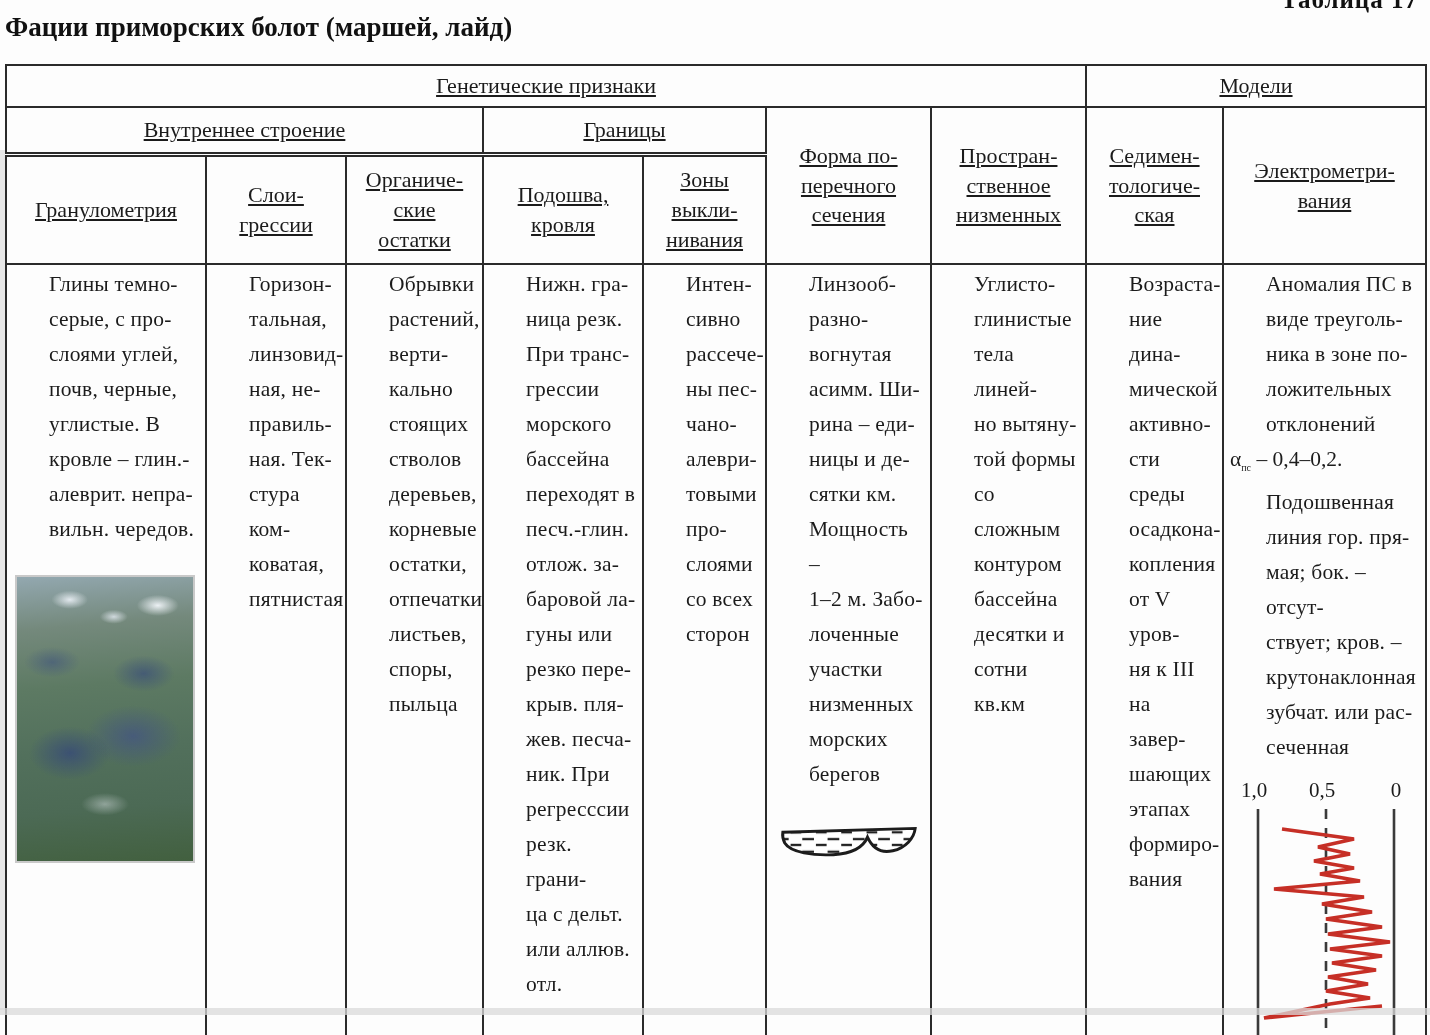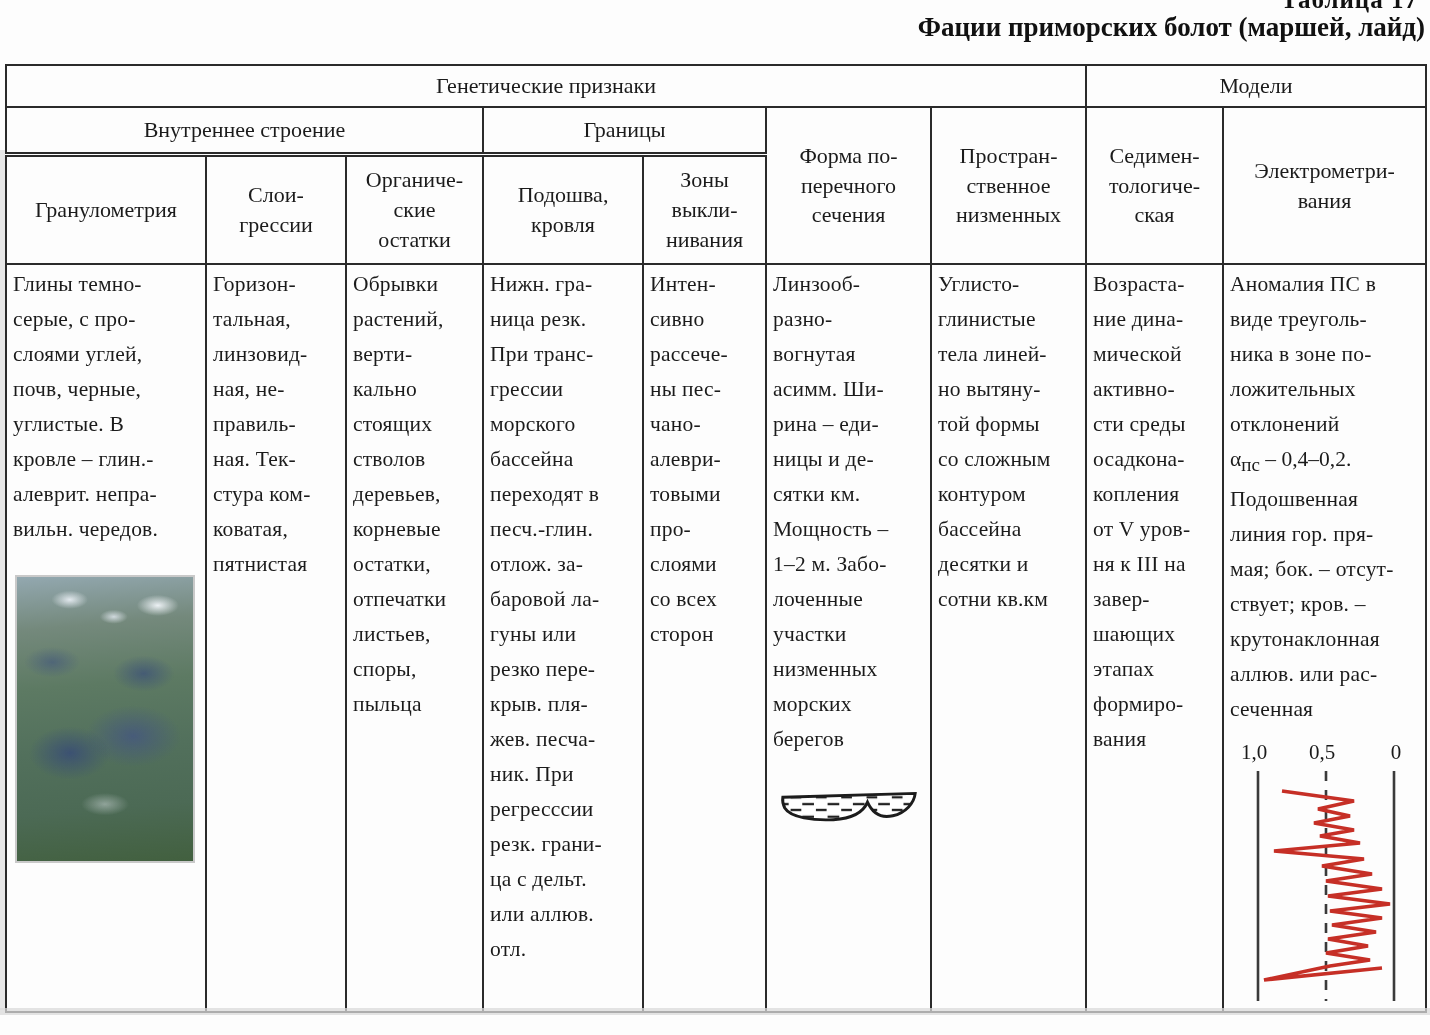--- a/index.html
+++ b/index.html
@@ -6,43 +6,44 @@
   body{
     width:1430px;height:1035px;position:relative;overflow:hidden;
     background:#fdfdfd;color:#1b1b1b;
     font-family:"Liberation Serif","DejaVu Serif",serif;
   }
   .corner-label{
     position:absolute;top:-14px;right:12px;font-size:25px;font-weight:bold;
     letter-spacing:1px;color:#111;
   }
   .page-title{
-    position:absolute;top:12px;left:5px;width:1420px;text-align:right;
+    position:absolute;top:12px;left:5px;width:1420px;text-align:left;
     font-size:27px;font-weight:bold;color:#111;
   }
   table.facies{
     position:absolute;left:5px;top:64px;width:1420px;height:938px;
     border-collapse:collapse;table-layout:fixed;
   }
   table.facies td{
     border:2px solid #2a2a2a;padding:2px 6px;color:#1b1b1b;
   }
   .hdr{
     text-align:center;vertical-align:middle;font-size:22px;line-height:1.35;
     white-space:pre-line;
+    text-decoration:underline;
   }
   .row-1 td{border-top:5px double #2a2a2a;border-bottom:5px double #2a2a2a;height:36px;}
   .row-2 td.span-hdr{border-bottom:5px double #2a2a2a;height:40px;}
   .row-3 td{height:102px;}
   .body-row td{vertical-align:top;padding:8px 4px 4px 10px;}
   .cell-text{
-    font-size:21.5px;line-height:35px;white-space:pre-line;letter-spacing:.2px;
+    font-size:21.5px;line-height:35px;white-space:pre-line;letter-spacing:.2px;margin-left:36px;
   }
   .alpha-line{font-size:21.5px;line-height:35px;}
-  .alpha-line sub{font-size:19px;}
+  .alpha-line sub{font-size:10px;}
   .photo{
     width:176px;height:284px;margin:28px 0 0 2px;border:2px solid #c9c9c9;
     background:
       radial-gradient(ellipse 58px 38px at 30% 62%, rgba(56,76,118,.85), rgba(56,76,118,0) 70%),
       radial-gradient(ellipse 68px 44px at 66% 56%, rgba(68,86,128,.8), rgba(68,86,128,0) 70%),
       radial-gradient(ellipse 44px 26px at 72% 34%, rgba(58,78,122,.7), rgba(58,78,122,0) 70%),
       radial-gradient(ellipse 40px 22px at 20% 30%, rgba(64,84,126,.6), rgba(64,84,126,0) 70%),
       radial-gradient(ellipse 30px 15px at 80% 10%, rgba(242,246,250,.95), rgba(242,246,250,0) 70%),
       radial-gradient(ellipse 26px 13px at 30% 8%, rgba(236,241,247,.9), rgba(236,241,247,0) 70%),
       radial-gradient(ellipse 20px 10px at 55% 14%, rgba(230,236,244,.8), rgba(230,236,244,0) 70%),
@@ -245,21 +246,21 @@
 виде треуголь-
 ника в зоне по-
 ложительных
 отклонений</div>
       <div class="alpha-line"><span>α</span><sub>пс</sub><span> – 0,4–0,2.</span></div>
       <div class="cell-text">Подошвенная
 линия гор. пря-
 мая; бок. – отсут-
 ствует; кров. –
 крутонаклонная
-аллюв. или рас-
+зубчат. или рас-
 сеченная</div>
       <svg class="ps-chart" width="190" height="270" viewBox="0 0 190 270">
         <text x="24" y="20" text-anchor="middle" font-size="21" fill="#1b1b1b">1,0</text>
         <text x="92" y="20" text-anchor="middle" font-size="21" fill="#1b1b1b">0,5</text>
         <text x="166" y="20" text-anchor="middle" font-size="21" fill="#1b1b1b">0</text>
         <line x1="28" y1="32" x2="28" y2="262" stroke="#3a3a3a" stroke-width="2.6"></line>
         <line x1="96" y1="32" x2="96" y2="262" stroke="#3a3a3a" stroke-width="2.6" stroke-dasharray="10,9"></line>
         <line x1="164" y1="32" x2="164" y2="262" stroke="#3a3a3a" stroke-width="2.6"></line>
         <polyline points="52,52 124,62 88,70 120,77 84,84 124,91 90,97 130,104 44,112 134,120 92,127 142,135 96,142 152,150 98,157 160,165 100,172 152,179 102,186 146,193 98,200 138,207 96,214 140,221 100,227 34,241 152,229" fill="none" stroke-width="3.6" stroke-linejoin="miter" stroke="#c62f26"></polyline>
       </svg>

